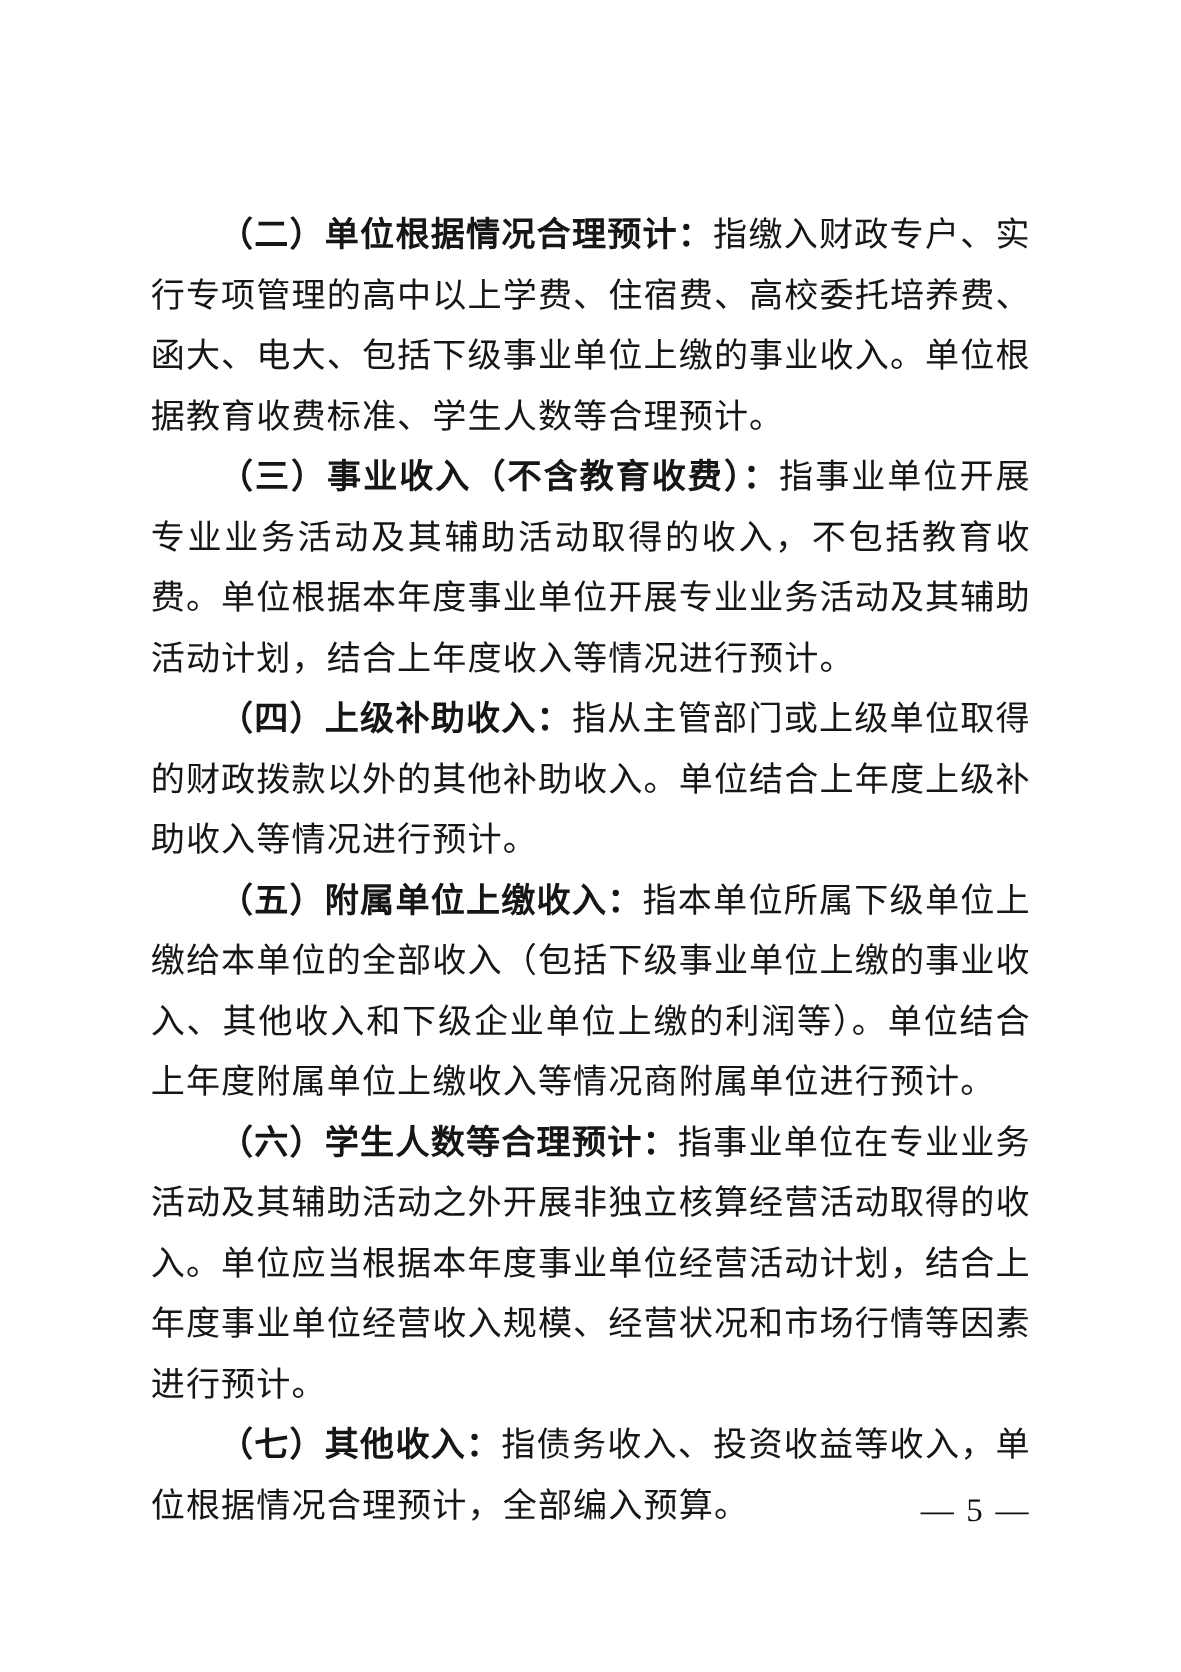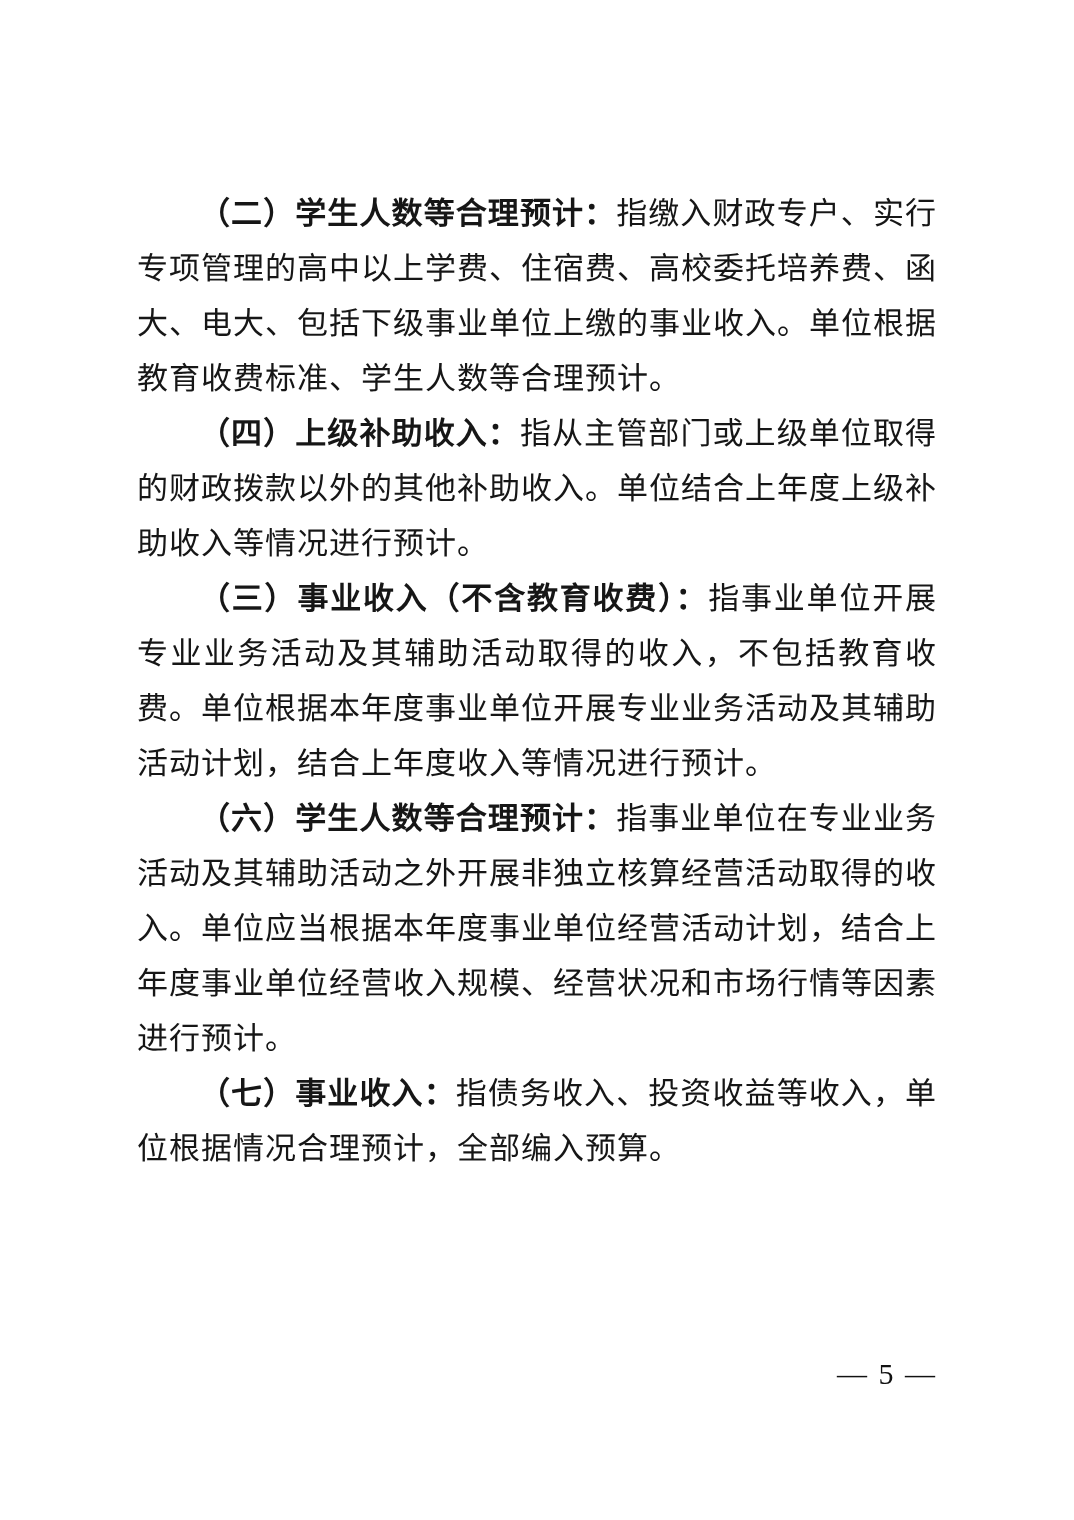--- a/index.html
+++ b/index.html
@@ -42,20 +42,21 @@
     color: #111111;
     letter-spacing: 2px;
     white-space: nowrap;
   }
 </style>
 </head>
 <body>
 
 <div class="page">
   <div class="content">
-    <p class="para"><span class="lead">（二）学生人数等合理预计：</span><span>指缴入财政专户、实行专项管理的高中以上学费、住宿费、高校委托培养费、函大、电大、包括下级事业单位上缴的事业收入。单位根据教育收费标准、学生人数等合理预计。</span></p>
+    <p class="para"><span class="lead">（二）单位根据情况合理预计：</span><span>指缴入财政专户、实行专项管理的高中以上学费、住宿费、高校委托培养费、函大、电大、包括下级事业单位上缴的事业收入。单位根据教育收费标准、学生人数等合理预计。</span></p>
+    <p class="para"><span class="lead">（三）事业收入（不含教育收费）：</span><span>指事业单位开展专业业务活动及其辅助活动取得的收入，不包括教育收费。单位根据本年度事业单位开展专业业务活动及其辅助活动计划，结合上年度收入等情况进行预计。</span></p>
     <p class="para"><span class="lead">（四）上级补助收入：</span><span>指从主管部门或上级单位取得的财政拨款以外的其他补助收入。单位结合上年度上级补助收入等情况进行预计。</span></p>
-    <p class="para"><span class="lead">（三）事业收入（不含教育收费）：</span><span>指事业单位开展专业业务活动及其辅助活动取得的收入，不包括教育收费。单位根据本年度事业单位开展专业业务活动及其辅助活动计划，结合上年度收入等情况进行预计。</span></p>
+    <p class="para"><span class="lead">（五）附属单位上缴收入：</span><span>指本单位所属下级单位上缴给本单位的全部收入（包括下级事业单位上缴的事业收入、其他收入和下级企业单位上缴的利润等）。单位结合上年度附属单位上缴收入等情况商附属单位进行预计。</span></p>
     <p class="para"><span class="lead">（六）学生人数等合理预计：</span><span>指事业单位在专业业务活动及其辅助活动之外开展非独立核算经营活动取得的收入。单位应当根据本年度事业单位经营活动计划，结合上年度事业单位经营收入规模、经营状况和市场行情等因素进行预计。</span></p>
-    <p class="para"><span class="lead">（七）事业收入：</span><span>指债务收入、投资收益等收入，单位根据情况合理预计，全部编入预算。</span></p>
+    <p class="para"><span class="lead">（七）其他收入：</span><span>指债务收入、投资收益等收入，单位根据情况合理预计，全部编入预算。</span></p>
   </div>
   <div class="page-number">— 5 —</div>
 </div>
 
 </body></html>

